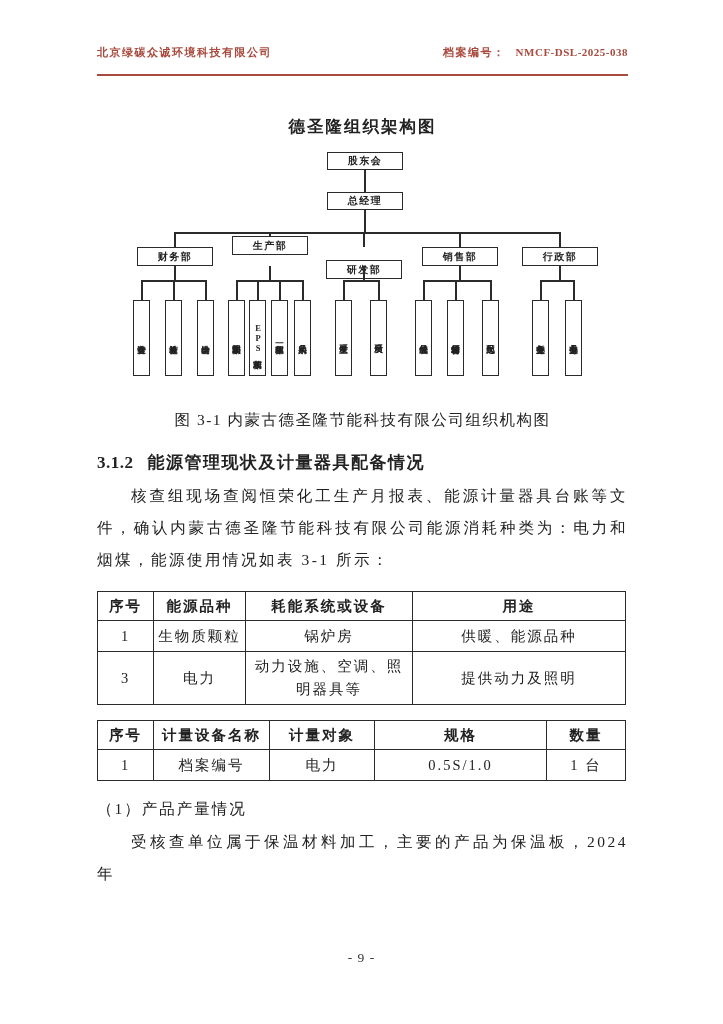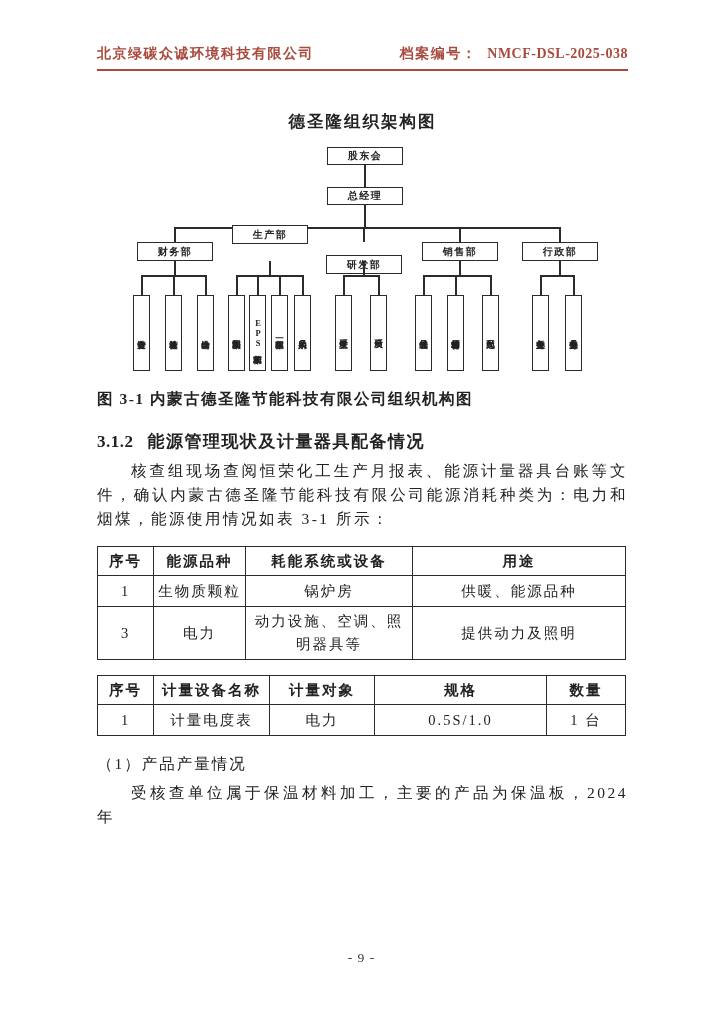--- a/index.html
+++ b/index.html
@@ -15,24 +15,24 @@
     overflow: hidden;
   }
   .content { padding: 45px 95px 0 97px; }
 
   
   .doc-header {
     display: flex;
     justify-content: space-between;
     align-items: flex-end;
     color: var(--accent, #a84a3d);
-    font-size: 14px;
+    font-size: 11px;
     letter-spacing: 1.5px;
     font-weight: 600;
-    padding-bottom: 6px;
+    padding-bottom: 14px;
   }
   .doc-header .fileno { letter-spacing: 0.5px; }
   .doc-header .fileno .label { letter-spacing: 1.5px; margin-right: 10px; }
   .header-rule {
     border: none;
     border-top: 2px solid var(--accent, #a84a3d);
     margin: 0;
   }
 
   
@@ -71,37 +71,38 @@
     font-size: 8.5px;
     letter-spacing: 0;
     line-height: 15px;
     padding: 1px 0;
   }
   .ln { position: absolute; background: #2b2b2b; }
   .ln.v { width: 1.5px; }
   .ln.h { height: 1.5px; }
 
   .figure-caption {
-    font-weight: bold;
-    font-size: 15.5px;
-    letter-spacing: 1.5px;
-    margin-top: 12px;
+    text-align: center;
+    font-weight: normal;
+    font-size: 15.5px;
+    letter-spacing: 1.5px;
+    margin-top: 28px;
   }
 
   
   .section-heading {
     font-weight: bold;
     font-size: 17px;
     letter-spacing: 1.5px;
     margin-top: 20px;
   }
   .section-heading .num { letter-spacing: 0.5px; margin-right: 14px; }
   .body-para {
     font-size: 15.5px;
-    line-height: 24px;
+    line-height: 32px;
     letter-spacing: 2.5px;
     text-align: justify;
     text-indent: 2.2em;
     margin-top: 6px;
   }
   .sub-item {
     font-size: 15.5px;
     letter-spacing: 2px;
     margin-top: 18px;
   }
@@ -168,21 +169,21 @@
       <div class="ln v" style="left:267px;top:62px;height:22px"></div>
 
       <div class="ln h" style="left:77px;top:84px;width:386px"></div>
       <div class="ln v" style="left:77px;top:84px;height:15px"></div>
       <div class="ln v" style="left:172px;top:84px;height:15px"></div>
       <div class="ln v" style="left:266px;top:84px;height:15px"></div>
       <div class="ln v" style="left:362px;top:84px;height:15px"></div>
       <div class="ln v" style="left:462px;top:84px;height:15px"></div>
 
       <div class="obox dept" style="left:40px;top:99px">财务部</div>
-      <div class="obox dept" style="left:135px;top:82px">生产部</div>
+      <div class="obox dept" style="left:135px;top:88px">生产部</div>
       <div class="obox dept" style="left:229px;top:112px">研发部</div>
       <div class="obox dept" style="left:325px;top:99px">销售部</div>
       <div class="obox dept" style="left:425px;top:99px">行政部</div>
 
       <div class="ln v" style="left:77px;top:118px;height:14px"></div>
       <div class="ln v" style="left:172px;top:118px;height:14px"></div>
       <div class="ln v" style="left:266px;top:118px;height:14px"></div>
       <div class="ln v" style="left:362px;top:118px;height:14px"></div>
       <div class="ln v" style="left:462px;top:118px;height:14px"></div>
 
@@ -270,21 +271,21 @@
       <tbody>
           <tr>
         <th>序号</th>
         <th>计量设备名称</th>
         <th>计量对象</th>
         <th>规格</th>
         <th>数量</th>
       </tr>
       <tr>
         <td>1</td>
-        <td>计量电度表</td>
+        <td>档案编号</td>
         <td>电力</td>
         <td>0.5S/1.0</td>
         <td>1 台</td>
       </tr>
     </tbody>
       </table>
 
     <div class="sub-item">（1）产品产量情况</div>
     <p class="body-para">受核查单位属于保温材料加工，主要的产品为保温板，2024 年</p>
 

